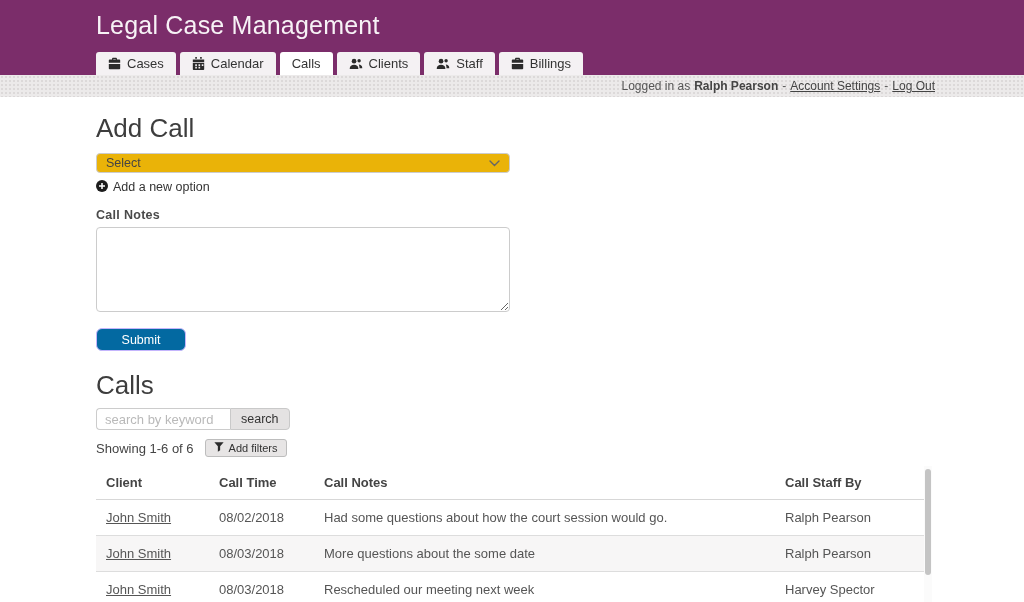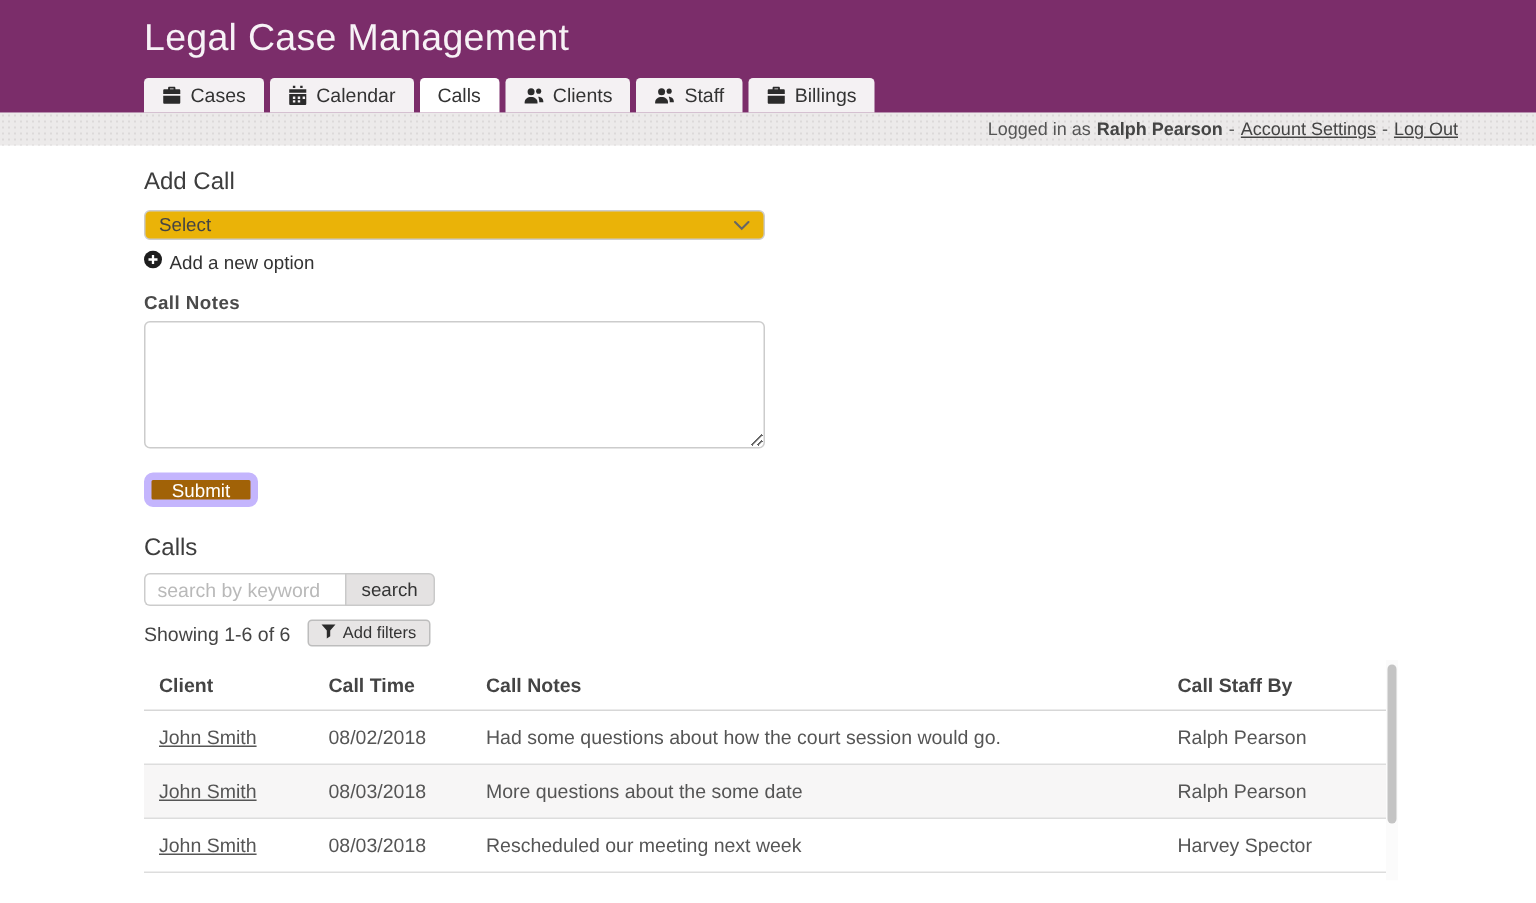--- a/index.html
+++ b/index.html
@@ -15,47 +15,47 @@
     padding:0 12px; background:#f4f1f3; border-radius:3px 3px 0 0;
     font-size:13px; color:#333; cursor:pointer; }
   .tab.active { background:#ffffff; }
   .tab svg { display:block; }
 
   
   .user-bar { height:22px; background:#eceaea;
     background-image:radial-gradient(#dcd9d9 1px, transparent 1px);
     background-size:4px 4px;
     display:flex; align-items:center; justify-content:flex-end;
-    padding-right:52px; font-size:12px; color:#555; gap:4px; }
+    padding-right:89px; font-size:12px; color:#555; gap:4px; }
   .user-bar b { color:#444; }
   .user-bar a { color:#444; text-decoration:underline; cursor:pointer; }
 
   
   .main { padding:16px 0 0 96px; }
-  .section-heading { font-size:16px; font-weight:400; color:#3d3d3d; }
+  .section-heading { font-size:26px; font-weight:400; color:#3d3d3d; }
   .field-label { display:block; font-size:12.5px; font-weight:700;
     color:#4a4a4a; letter-spacing:.3px; }
   #add-call-heading { margin-bottom:9px; }
   #caller-label { margin-top:2px; }
 
   .select-box { width:414px; height:20px; margin-top:6px; background:#eab308;
     border:1px solid #ccc; border-radius:4px; display:flex;
     align-items:center; justify-content:space-between; padding:0 9px;
     font-size:12.5px; color:#444; cursor:pointer; }
 
-  .add-option { display:flex; align-items:center; gap:5px; margin-top:7px;
+  .add-option { display:flex; align-items:flex-start; gap:5px; margin-top:7px;
     font-size:12.5px; color:#333; cursor:pointer; width:fit-content; }
 
   #call-notes-label { margin-top:13px; }
   .notes-area { display:block; width:414px; height:85px; margin-top:5px;
     border:1px solid #ccc; border-radius:4px; resize:both;
     font-family:"Liberation Sans", sans-serif; font-size:13px; padding:6px; color:#333; }
 
-  .submit-btn { display:block; margin-top:16px; width:76px; height:23px;
-    background:#a16207; color:#fff; border:5px solid #c4b5fd;
+  .submit-btn { display:block; margin-top:16px; width:90px; height:23px;
+    background:#0369a1; color:#fff; border:1px solid #c4b5fd;
     border-radius:6px; font-size:12.5px; font-family:"Liberation Sans", sans-serif;
     cursor:pointer; }
 
   #calls-heading { margin-top:19px; }
 
   .search-row { display:flex; margin-top:7px; }
   .search-input { width:134px; height:22px; border:1px solid #ccc;
     border-right:none; border-radius:4px 0 0 4px; padding:0 8px;
     font-size:13px; color:#333; font-family:"Liberation Sans", sans-serif; }
   .search-input::placeholder { color:#b9b9b9; }

